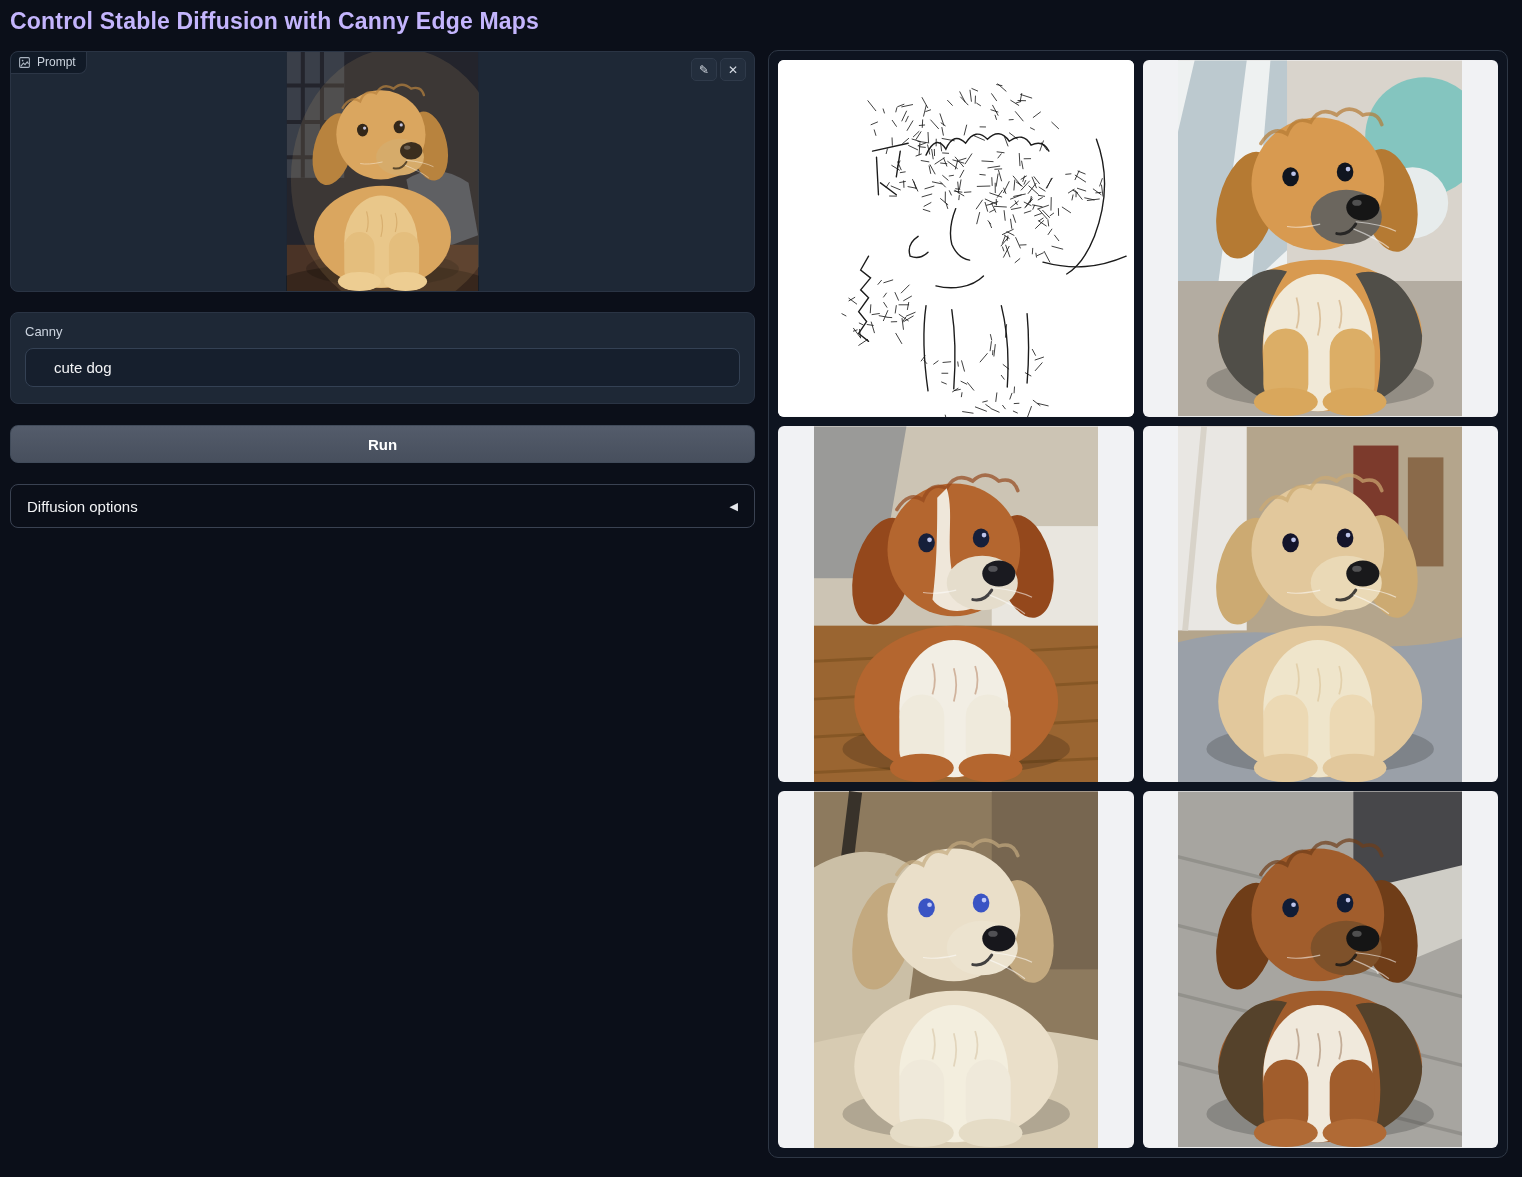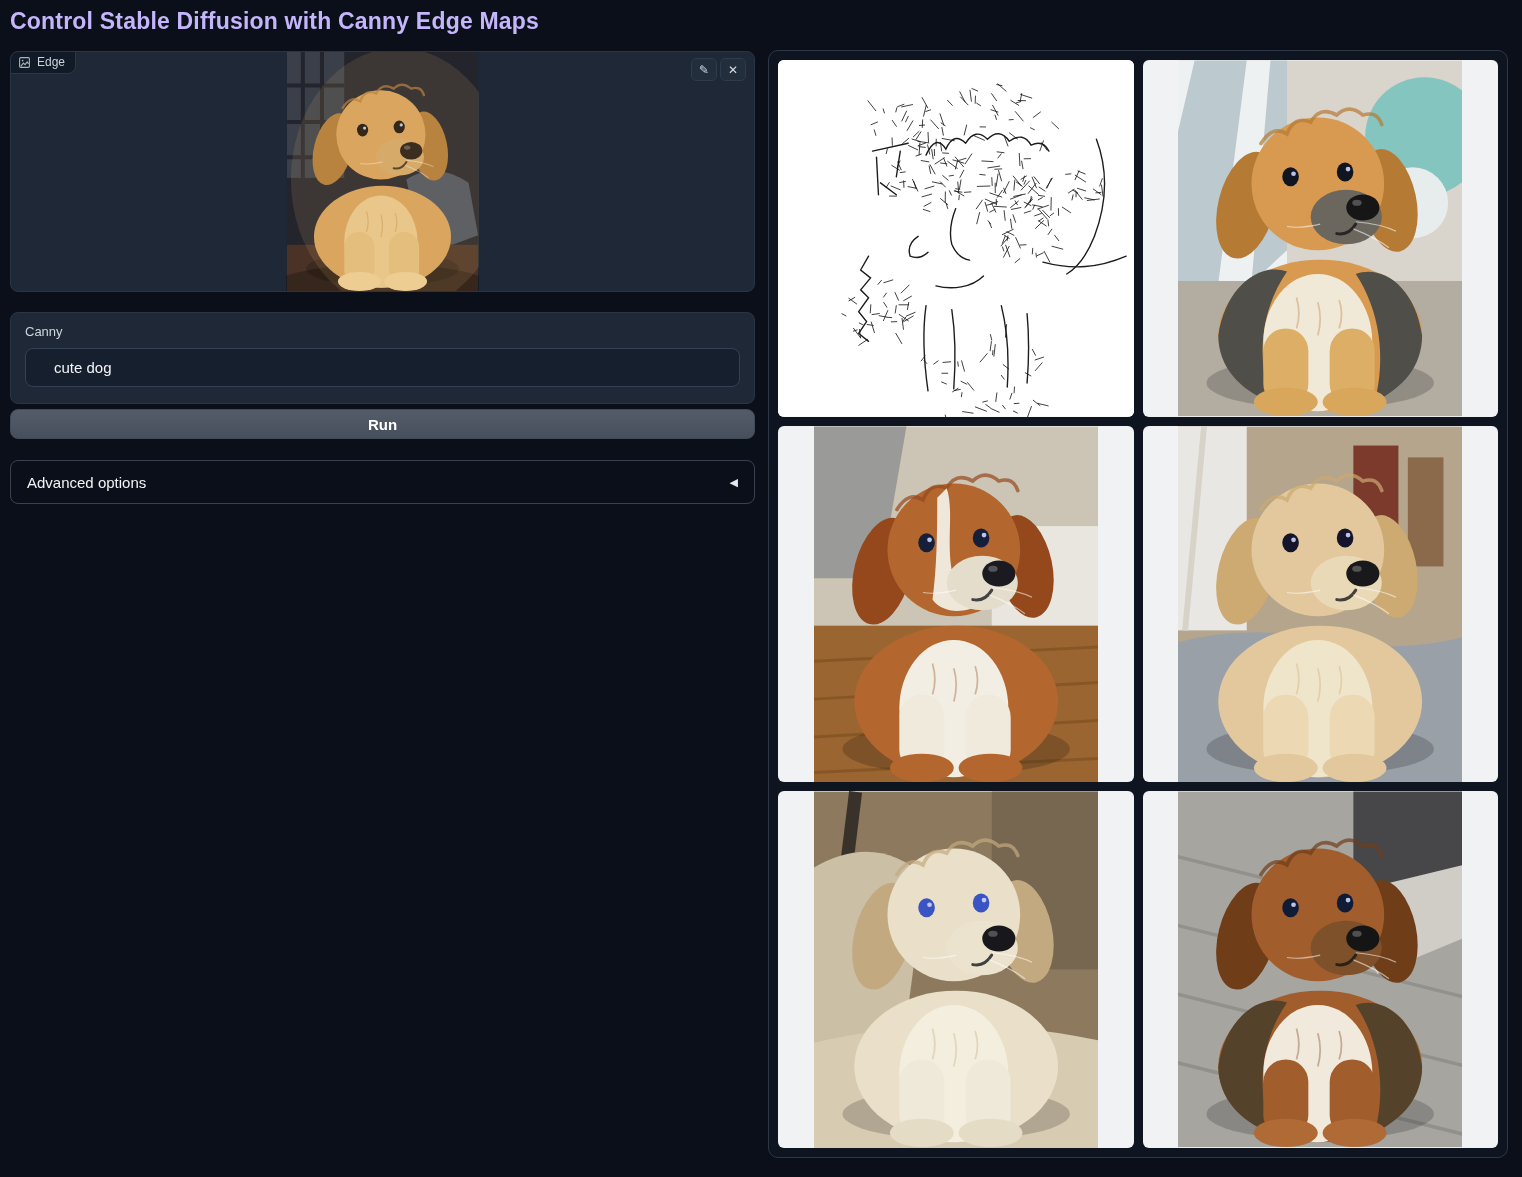--- a/index.html
+++ b/index.html
@@ -53,21 +53,21 @@
   }
   .prompt-block label { display:block; font-size:13px; color:#ccd4df; margin-bottom:9px; }
   .prompt-block input {
     width:100%; background:#161f2d; border:1px solid #344154; border-radius:8px;
     padding:10px 28px; font-size:15px; color:#f3f4f6; outline:none;
     font-family:"Liberation Sans", sans-serif;
   }
 
   
   .run-btn {
-    margin-top:5px; width:100%; height:30px;
+    margin-top:21px; width:100%; height:38px;
     background:linear-gradient(180deg,#545c6b,#474f5d);
     border:1px solid #414b5a; border-radius:8px;
     color:#fff; font-size:15px; font-weight:700; cursor:pointer;
     font-family:"Liberation Sans", sans-serif;
   }
 
   
   .accordion {
     margin-top:21px; height:44px; padding:0 16px;
     display:flex; align-items:center; justify-content:space-between;
@@ -102,21 +102,21 @@
 
     <div class="left-col">
 
       <div class="image-block">
         <div class="chip">
           <svg viewBox="0 0 24 24" fill="none" stroke="currentColor" stroke-width="2">
             <rect x="3" y="3" width="18" height="18" rx="2"></rect>
             <circle cx="8.5" cy="8.5" r="1.6" fill="currentColor" stroke="none"></circle>
             <path d="M5 19l5-6 3 3 4-5 2.5 3.5"></path>
           </svg>
-          <span>Edge</span>
+          <span>Prompt</span>
         </div>
         <div class="img-actions">
           <button class="icon-btn">
               <span>✎</span>
             </button>
           <button class="icon-btn">
               <span>✕</span>
             </button>
         </div>
         <div class="input-photo" id="input-photo" aria-label="Golden retriever puppy lying down in warm sunlight against a dark room">
@@ -168,21 +168,21 @@
       </div>
 
       <div class="prompt-block">
         <label>Canny</label>
         <input type="text" value="cute dog" style="">
       </div>
 
       <button class="run-btn">Run</button>
 
       <div class="accordion">
-        <span>Advanced options</span>
+        <span>Diffusion options</span>
         <span class="tri">◀</span>
       </div>
 
     </div>
 
     <div class="gallery" id="gallery">
         <button class="cell" aria-label="Canny edge map line drawing extracted from the input puppy photo">
           <div class="thumb full">
             <svg xmlns="http://www.w3.org/2000/svg" viewBox="0 0 360 360" preserveAspectRatio="xMidYMid slice">
     <rect width="360" height="360" fill="#ffffff"></rect>

